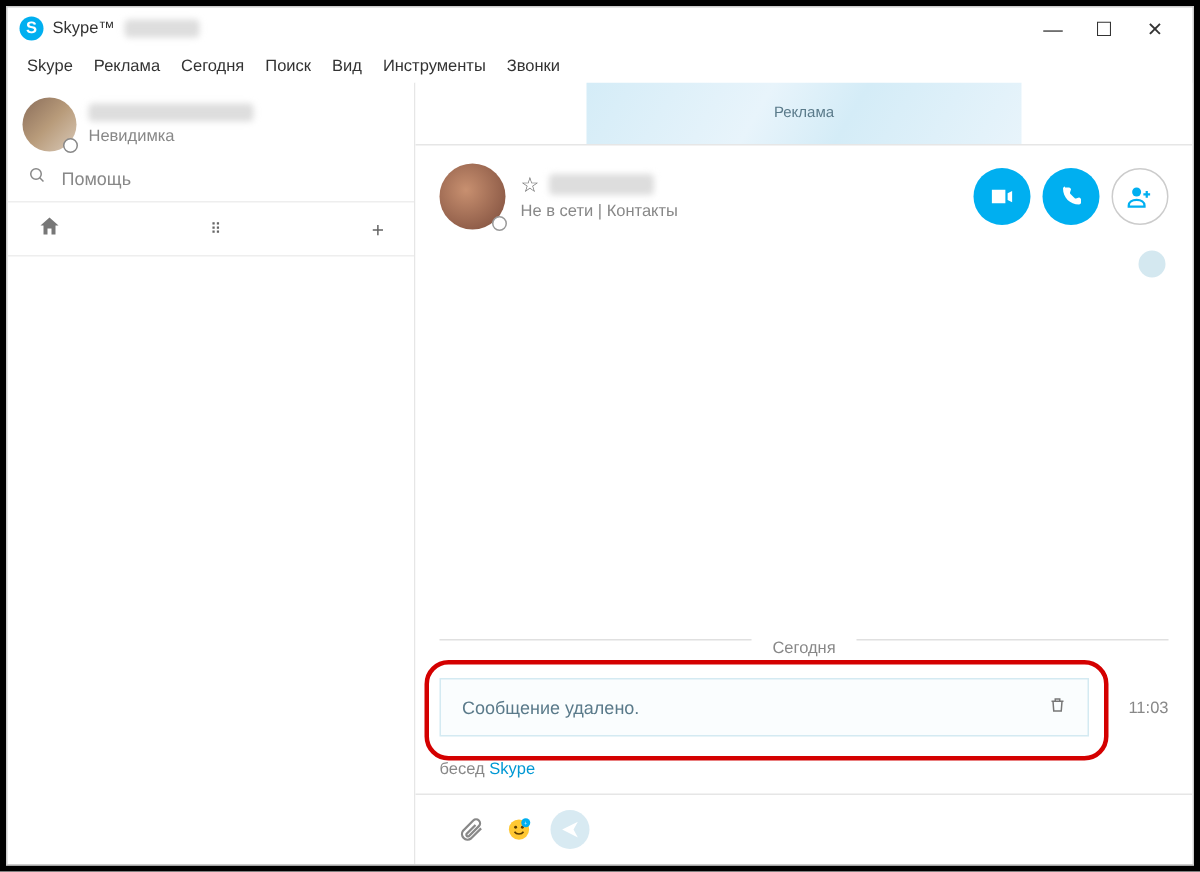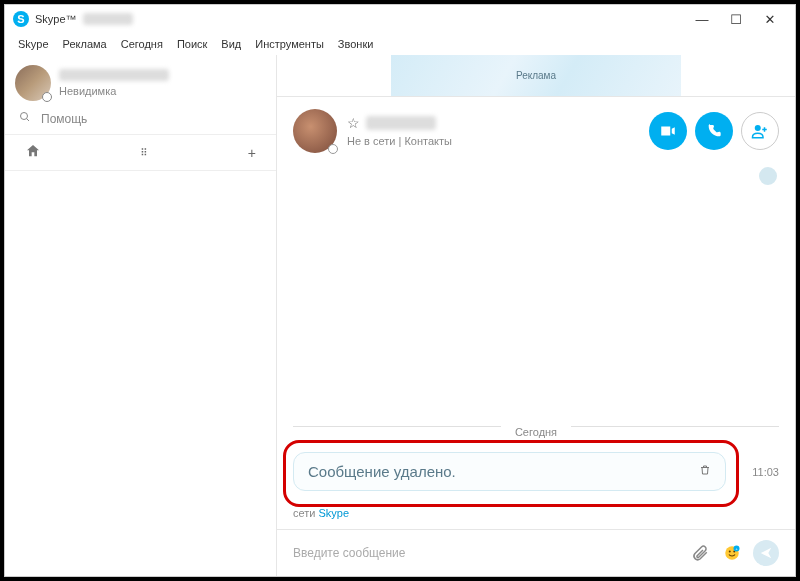--- a/index.html
+++ b/index.html
@@ -46,21 +46,21 @@
   .round-btn { width: 38px; height: 38px; border-radius: 50%; display: flex; align-items: center; justify-content: center; color: #fff; font-size: 16px; }
   .round-btn.blue { background: #00aff0; }
   .round-btn.outline { background: #fff; border: 1px solid #ccc; color: #00aff0; }
   .globe-row { text-align: right; padding: 2px 18px 0 0; }
   .globe { display: inline-block; width: 18px; height: 18px; border-radius: 50%; background: #d4e8f0; }
   .chat-body { flex: 1; display: flex; flex-direction: column; justify-content: flex-end; padding: 0 16px; }
   .divider-row { display: flex; margin: 8px 0; }
   .divider-row .line { flex: 1; height: 1px; background: #e0e0e0; }
   .divider-row .label { font-size: 11px; color: #888; padding: 0 14px; }
   .msg-row { display: flex; align-items: center; margin: 6px 0 10px 0; }
-  .deleted-box { flex: 1; display: flex; align-items: center; padding: 10px 14px; border: 1px solid #d4eaf2; border-radius: 12px; font-size: 15px; color: #5a7a8a; background: #fafdfe; }
+  .deleted-box { flex: 1; display: flex; align-items: center; padding: 10px 14px; border: 1px solid #d4eaf2; border-radius: 0; font-size: 12px; color: #5a7a8a; background: #fafdfe; }
   .deleted-box .trash { margin-left: auto; font-size: 13px; color: #888; }
   .highlight { position: absolute; border: 3px solid #d40000; border-radius: 16px; pointer-events: none; box-shadow: 0 0 0 1px rgba(255,255,255,.4) inset; }
   .timestamp { font-size: 11px; color: #888; margin-left: 26px; }
   .via-row { font-size: 11px; color: #888; padding: 6px 16px 10px 16px; border-bottom: 1px solid #e6e6e6; }
   .via-row .link { color: #0098d4; }
   .input-row { display: flex; align-items: center; padding: 10px 16px; }
   .input-row .placeholder { font-size: 12px; color: #aaa; flex: 1; }
   .input-row .ibtn { width: 22px; height: 22px; margin-left: 10px; display: flex; align-items: center; justify-content: center; color: #888; }
   .input-row .send { width: 26px; height: 26px; border-radius: 50%; background: #d8eaf2; color: #fff; display: flex; align-items: center; justify-content: center; margin-left: 10px; }
   .msg-wrap { position: relative; }
@@ -182,25 +182,24 @@
                   </svg>
               </span>
             </div>
             <span class="timestamp">11:03</span>
           </div>
           <div class="highlight"></div>
         </div>
       </div>
 
       <div class="via-row">
-        <span>сети </span><span class="link">Skype</span>
+        <span>бесед </span><span class="link">Skype</span>
       </div>
 
       <div class="input-row">
-        <div class="placeholder">Введите сообщение</div>
         <div class="ibtn">
           <svg width="18" height="18" viewBox="0 0 24 24" fill="none" stroke="#888" stroke-width="2">
               <path d="M21 11l-9 9a5 5 0 0 1-7-7l9-9a3 3 0 0 1 5 5l-9 9a1.5 1.5 0 0 1-2-2l8-8"></path>
             </svg>
         </div>
         <div class="ibtn">
           <svg width="18" height="18" viewBox="0 0 24 24">
               <circle cx="12" cy="12" r="9" fill="#ffc833"></circle>
               <circle cx="9" cy="10" r="1.3" fill="#5a3a00"></circle>
               <circle cx="15" cy="10" r="1.3" fill="#5a3a00"></circle>

